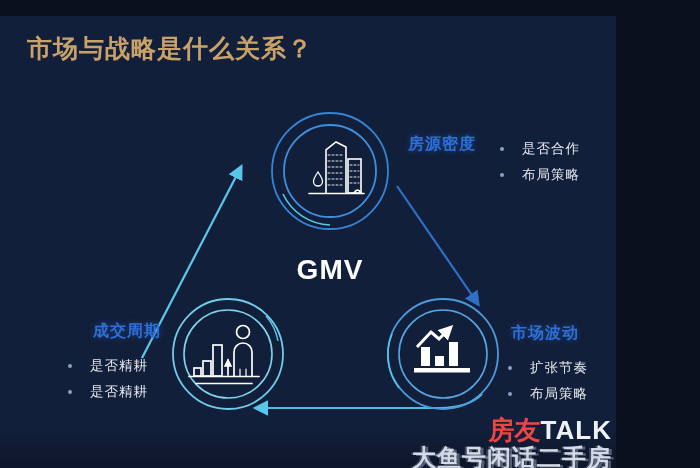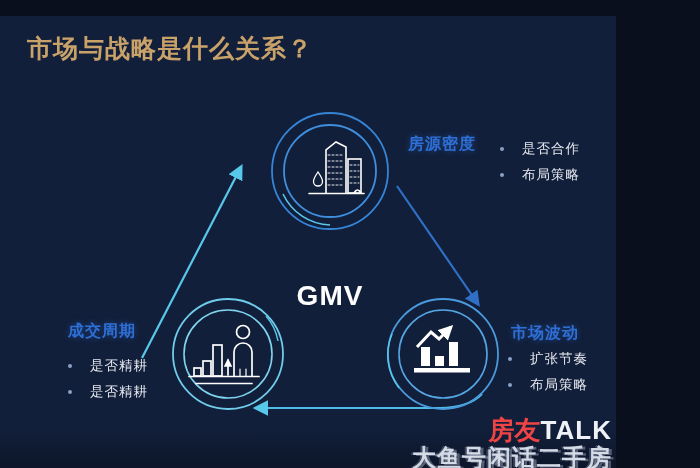--- a/index.html
+++ b/index.html
@@ -10,43 +10,43 @@
     font-family:Liberation Sans, sans-serif;
     margin-top:16px;
   }
   .slide-title{
     position:absolute; left:27px; top:16px;
     font-size:25px; font-weight:bold; letter-spacing:1px;
     color:#c9a26a;
   }
   .diagram{ position:absolute; left:0; top:0; }
   .gmv{
-    position:absolute; left:330px; top:264px; transform:translateX(-50%);
+    position:absolute; left:330px; top:238px; transform:translateX(-50%);
     font-size:28px; font-weight:bold; letter-spacing:1px; color:#fdfdfd;
   }
   .node-label{
     position:absolute; font-size:16px; font-weight:bold; letter-spacing:1px;
     color:#2e6fd6; text-shadow:0 0 6px rgba(46,111,214,.45);
   }
   .label-top{ left:408px; top:118px; }
-  .label-bottom-left{ left:68px; top:305px; }
+  .label-bottom-left{ left:93px; top:305px; }
   .label-bottom-right{ left:511px; top:307px; }
   .bullets{ position:absolute; list-style:none; }
   .bullets li{
     display:flex; align-items:flex-start; gap:18px;
     color:#e6e9f0; font-size:13.5px; line-height:17px; margin-bottom:9px;
     letter-spacing:1px;
   }
   .bullets .dot{
     width:4px; height:4px; border-radius:50%; background:#8ba0c6;
     margin-top:7px; flex:0 0 auto;
   }
   .bullets-top{ left:500px; top:124px; }
   .bullets-bottom-left{ left:68px; top:341px; }
-  .bullets-bottom-right{ left:508px; top:334px; }
+  .bullets-bottom-right{ left:508px; top:343px; }
   .bottom-fade{
     position:absolute; left:0; bottom:0; width:700px; height:55px;
     background:linear-gradient(180deg, rgba(5,8,18,0) 0%, rgba(4,7,16,.55) 100%);
     pointer-events:none;
   }
   .logo{
     position:absolute; right:4px; top:397px;
     font-size:26px; font-weight:800; letter-spacing:0;
     white-space:nowrap;
   }

